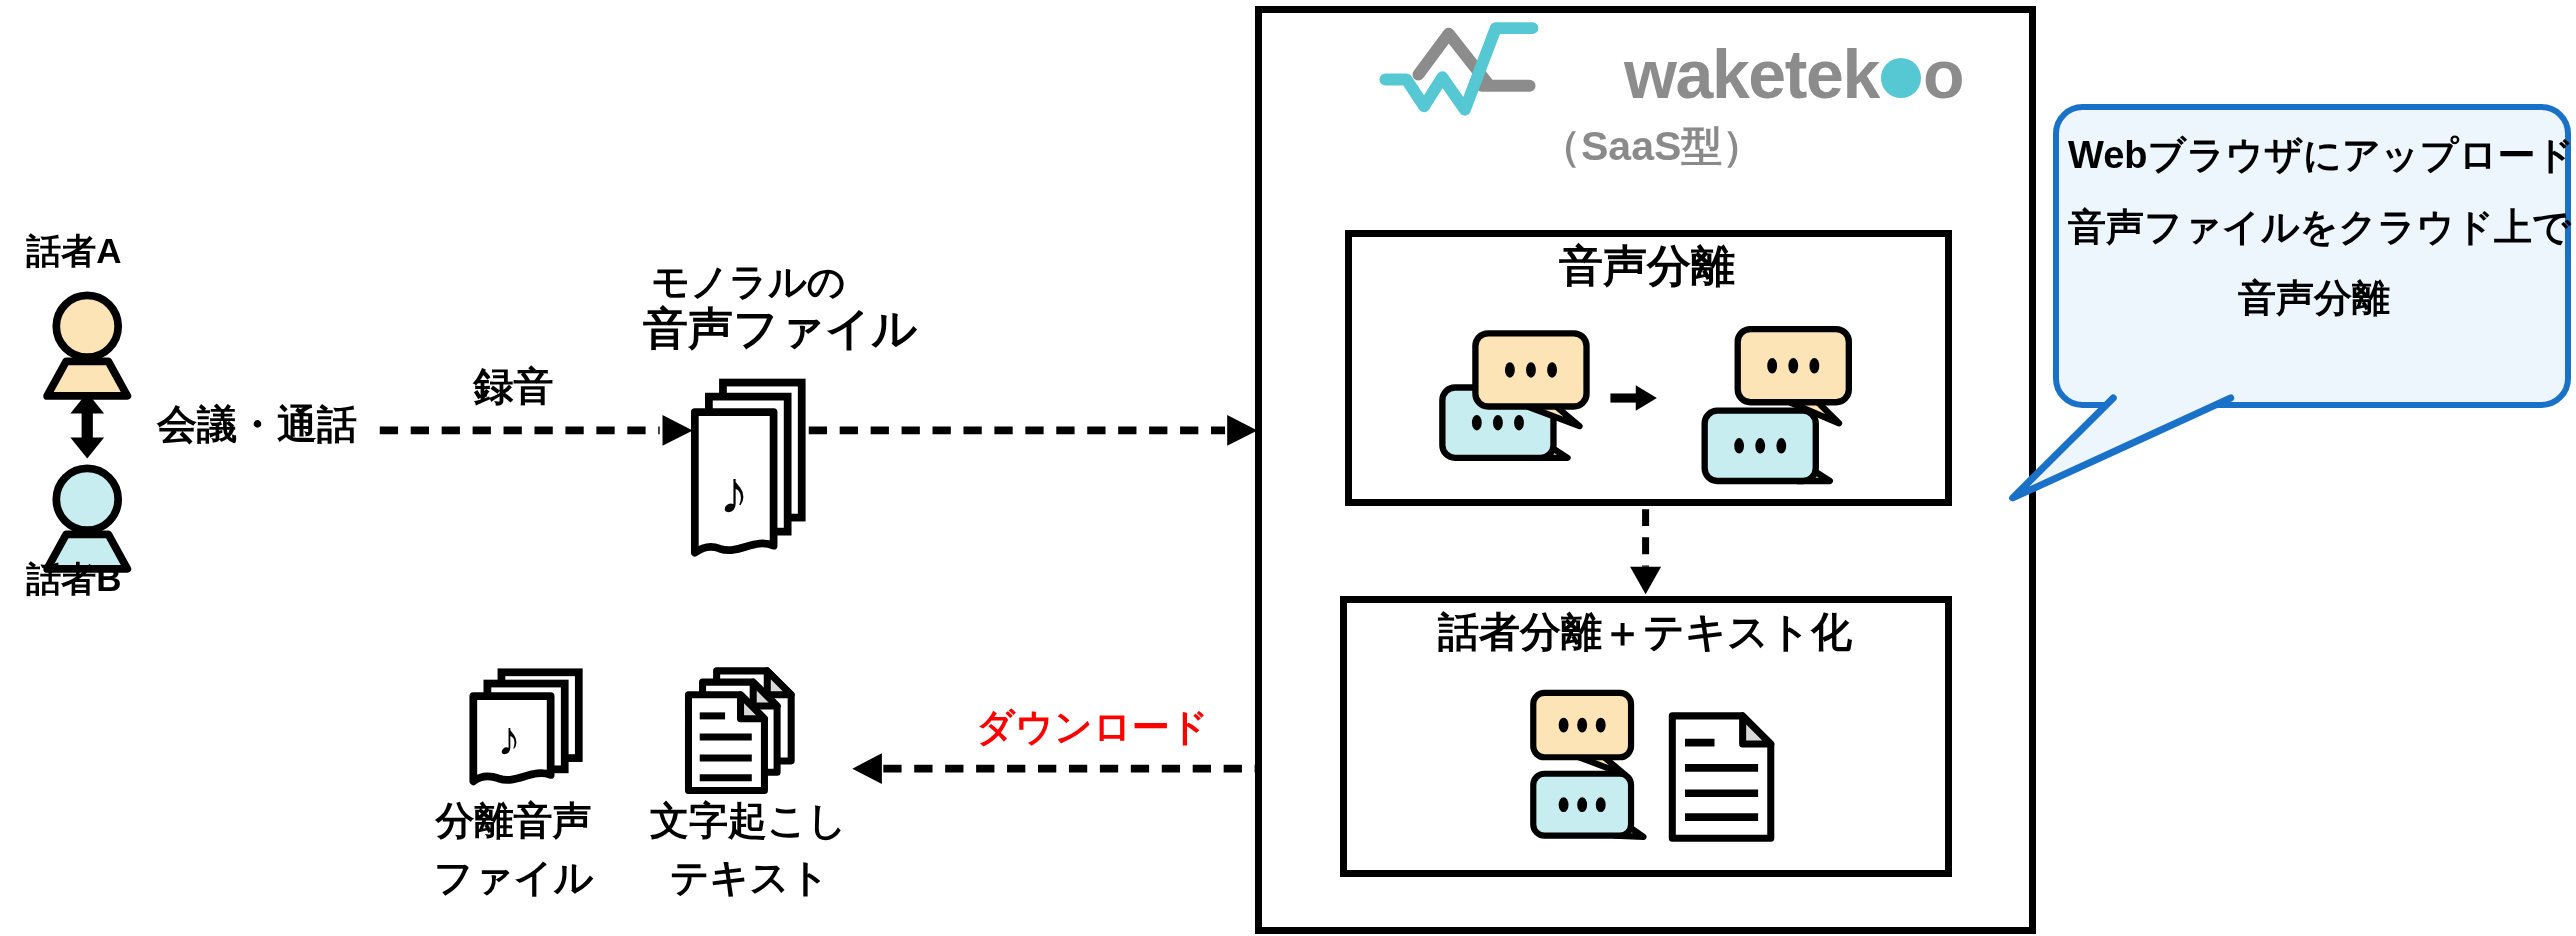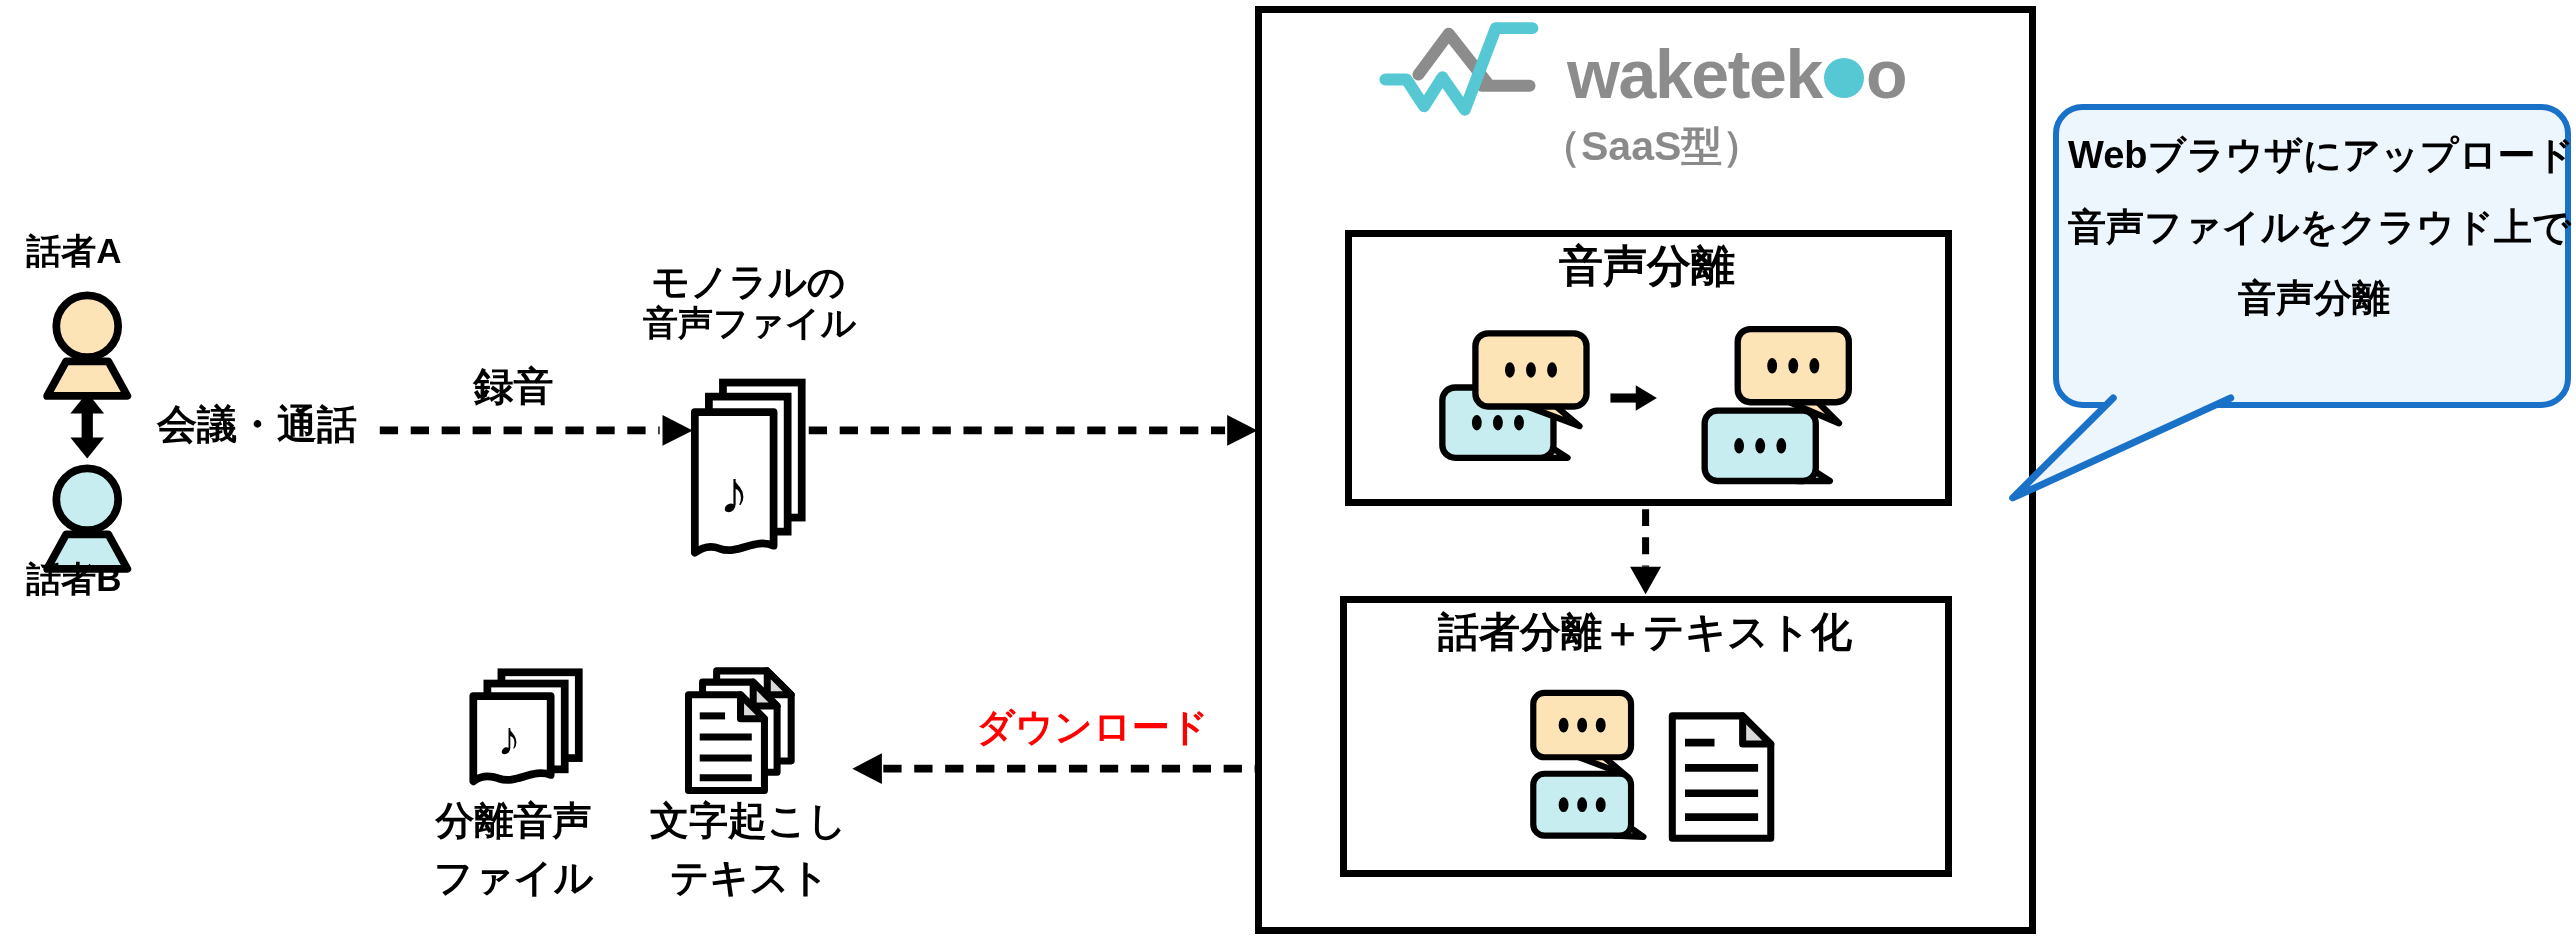--- a/index.html
+++ b/index.html
@@ -9,21 +9,21 @@
   }
   .txt{position:absolute;font-weight:800;color:#000;text-align:center;line-height:1.1;white-space:nowrap;}
   .red{color:#FF0000;}
   .gray{color:#8A8A8A;}
   .box{position:absolute;box-sizing:border-box;background:#ffffff;}
   #saas-box{left:1255px;top:5.6px;width:781px;height:928px;border:7.7px solid #000;}
   #step1-box{left:1345px;top:230px;width:607px;height:276px;border:7px solid #000;}
   #step2-box{left:1340px;top:596px;width:612px;height:281px;border:7px solid #000;}
   #callout-box{left:2053px;top:104px;width:518px;height:304px;border:6.3px solid #1A72C8;border-radius:29.5px;background:#EDF5FD;}
   #art{position:absolute;left:0;top:0;width:2576px;height:936px;pointer-events:none;}
-  #logo-word{position:absolute;left:1567px;top:35px;font-size:68px;font-weight:800;color:#8C8C8C;letter-spacing:-1.4px;white-space:nowrap;}
+  #logo-word{position:absolute;left:1624px;top:35px;font-size:68px;font-weight:800;color:#8C8C8C;letter-spacing:-1.4px;white-space:nowrap;}
   .logo-teal-o{display:inline-block;width:40px;height:40px;border-radius:50%;background:#55C8D3;margin:0 2.1px;}
 </style>
 </head>
 <body>
 
 <div id="canvas">
 
   <div id="saas-box" class="box"></div>
   <div id="step1-box" class="box"></div>
   <div id="step2-box" class="box"></div>
@@ -184,21 +184,21 @@
       </g>
     </g>
   </svg>
 
   <div class="txt" style="left:14px;top:232px;width:120px;font-size:35px;">話者A</div>
   <div class="txt" style="left:14px;top:560px;width:120px;font-size:35px;">話者B</div>
   <div class="txt" style="left:148px;top:402px;width:218px;font-size:40px;">会議・通話</div>
   <div class="txt" style="left:461px;top:364px;width:105px;font-size:40px;">録音</div>
 
   <div class="txt" style="left:643px;top:262px;width:211px;font-size:38px;">モノラルの</div>
-  <div class="txt" style="left:643px;top:304px;width:211px;font-size:35px;">音声ファイル</div>
+  <div class="txt" style="left:643px;top:304px;width:211px;font-size:45px;">音声ファイル</div>
 
 
   <div id="logo-word"><span>waketek</span><span class="logo-teal-o"></span><span>o</span></div>
 
   <div class="txt gray" style="left:1540px;top:124px;width:218px;font-size:41px;">（SaaS型）</div>
 
   <div class="txt" style="left:1401px;top:242px;width:492px;font-size:44px;">音声分離</div>
   <div class="txt" style="left:1399px;top:610px;width:492px;font-size:41px;">話者分離＋テキスト化</div>
 
   <div class="txt" style="left:2068px;top:135px;width:492px;font-size:38px;">Webブラウザにアップロードした</div>

